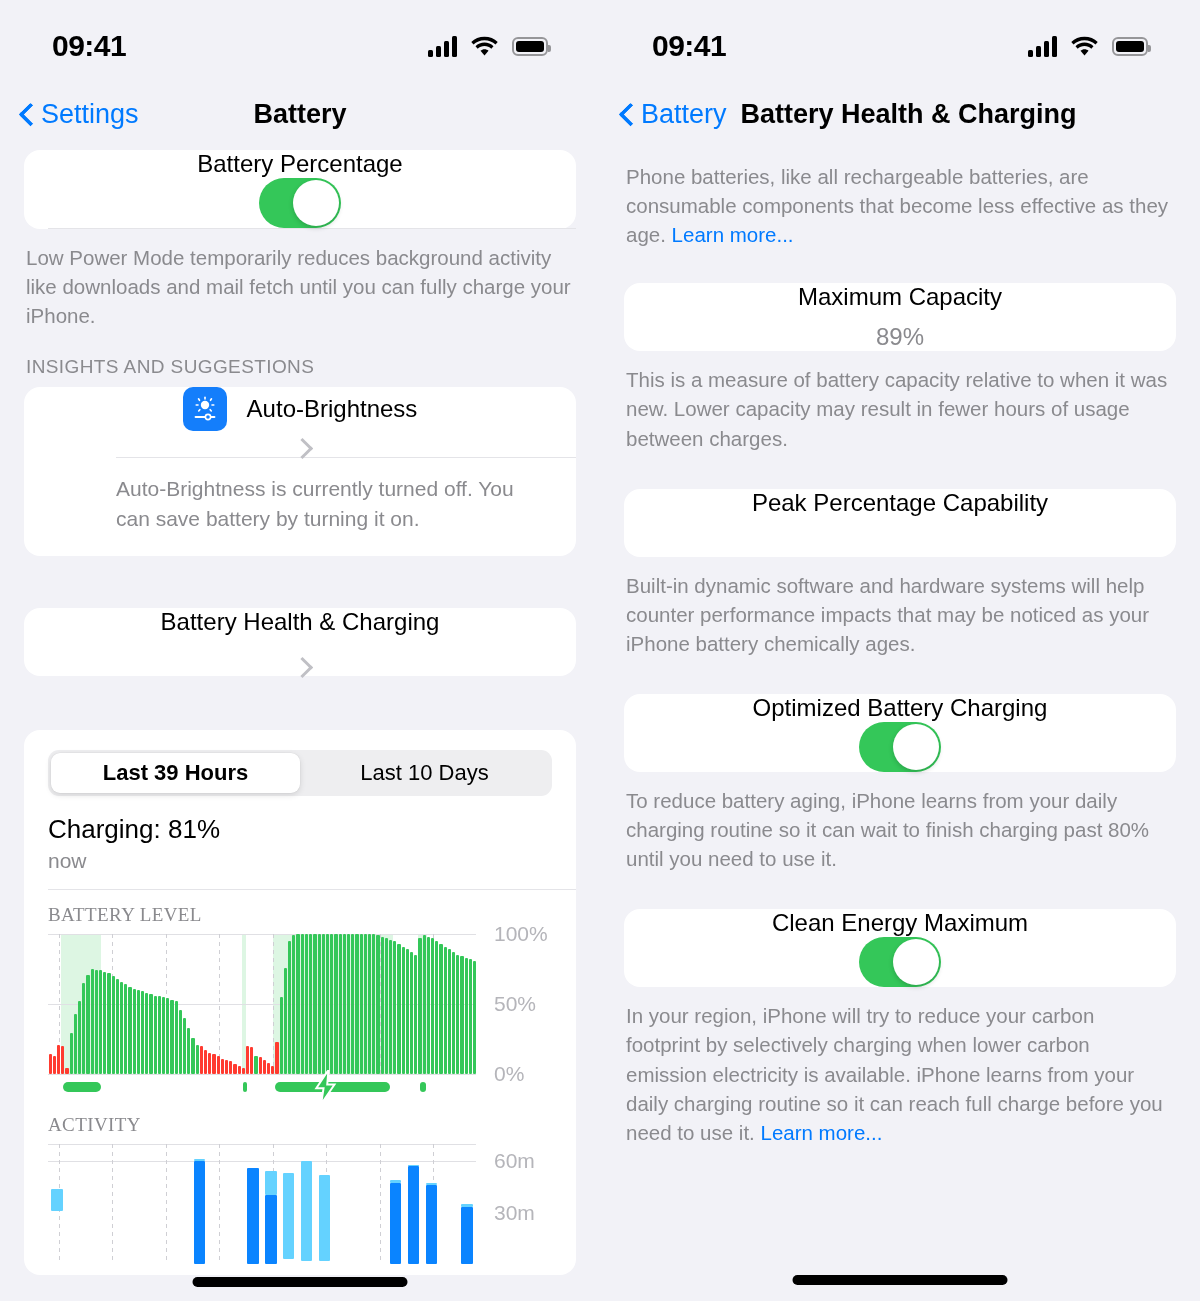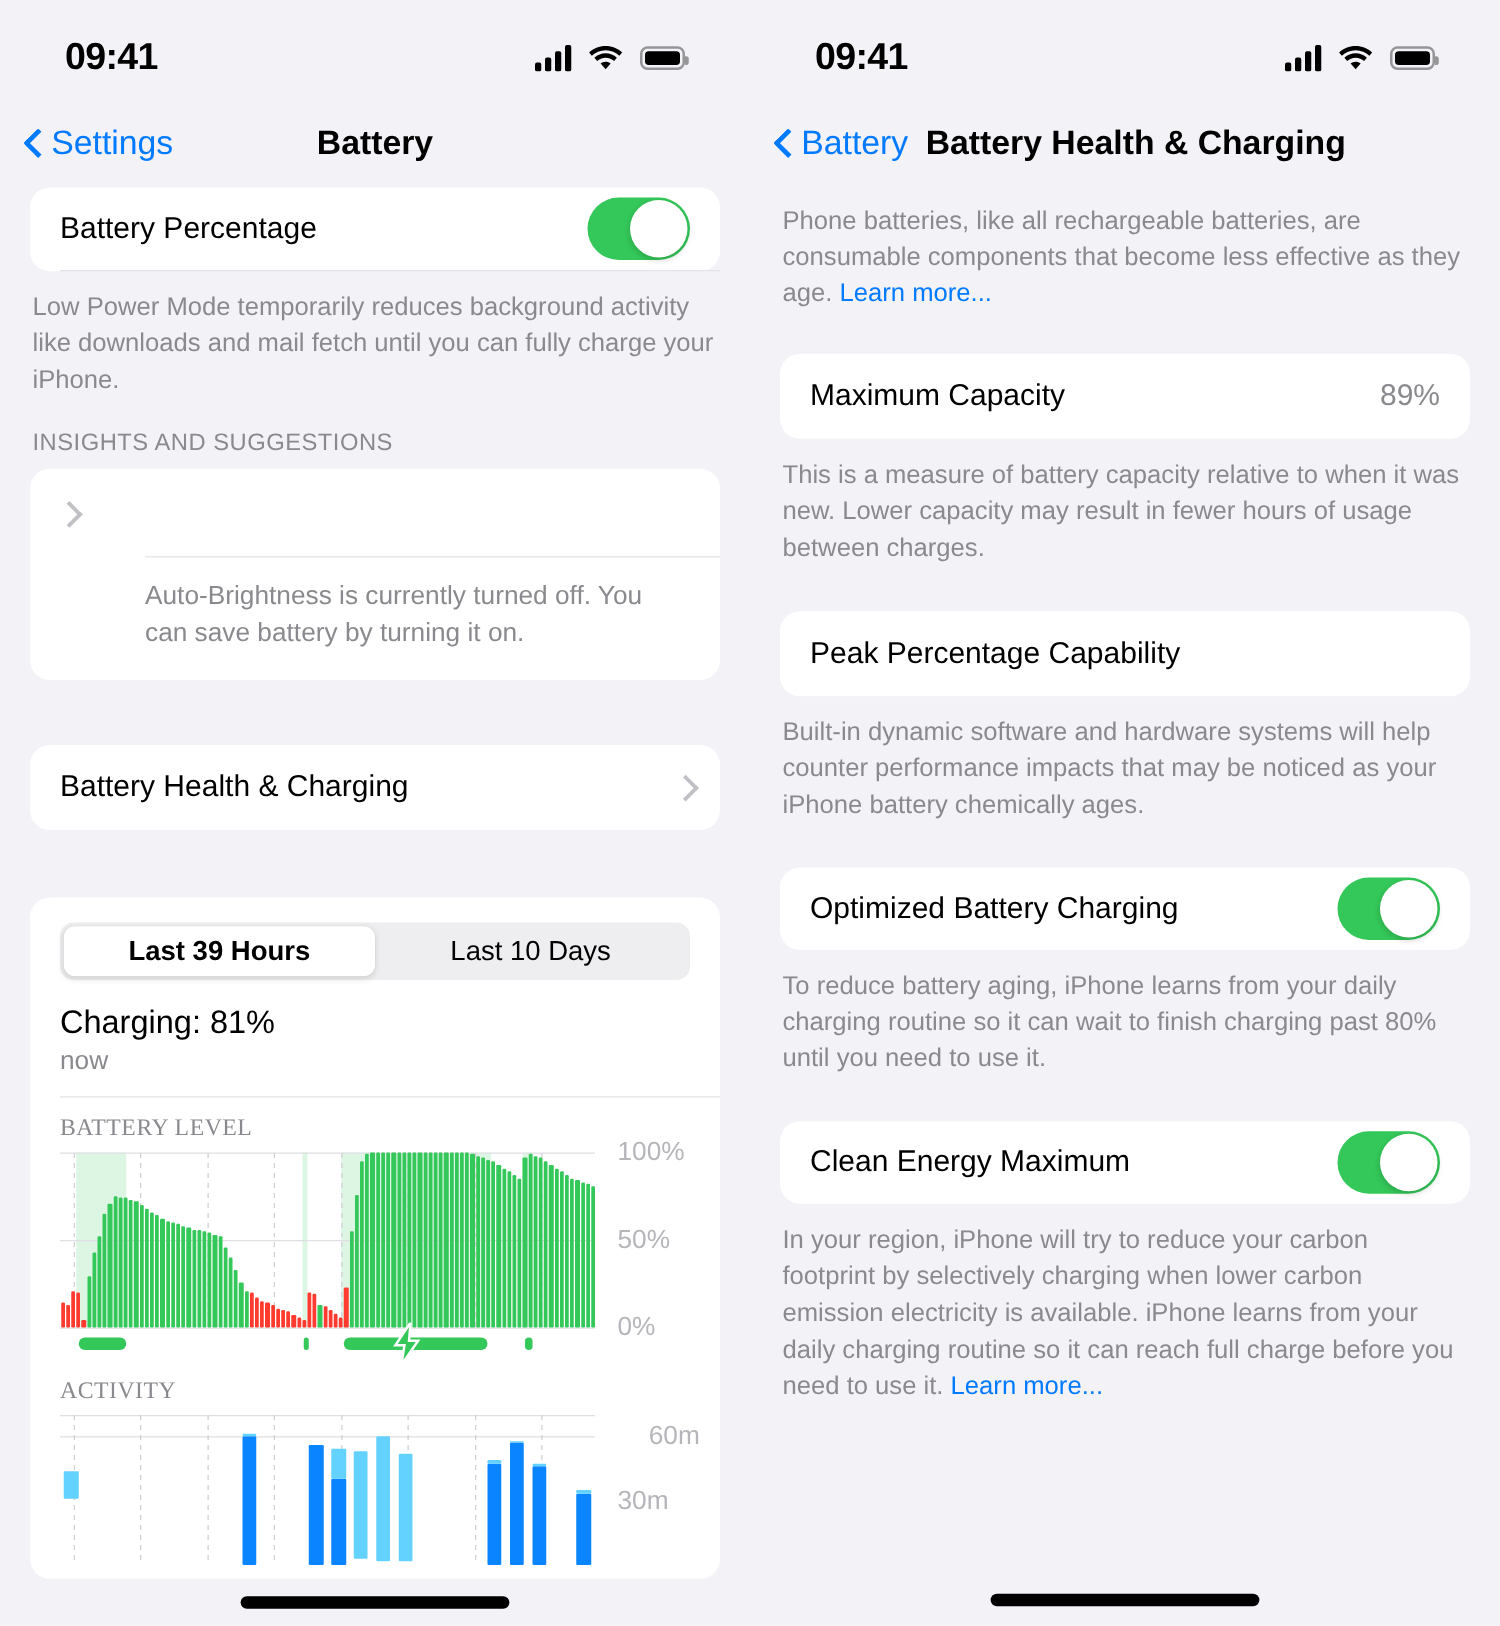--- a/index.html
+++ b/index.html
@@ -68,21 +68,21 @@
   .nav-title-inline {
     font-size: 27px; font-weight: 700; color: #000; margin-left: 14px;
   }
 
   
   .card {
     background: #fff; border-radius: 16px; margin: 0 24px;
   }
   .row {
     display: flex; align-items: center; justify-content: space-between;
-    padding: 0 24px; min-height: 66px;
+    padding: 0 24px; min-height: 66px; flex-direction: column;
   }
   .row-label { font-size: 24px; color: #000; }
   .row-value { font-size: 24px; color: #8a8a8e; }
   .divider { height: 1px; background: #e4e4e8; margin-left: 24px; }
   .divider.inset-lg { margin-left: 92px; }
 
   .footnote {
     font-size: 20.5px; line-height: 1.42; color: #8a8a8e;
     padding: 14px 26px 0 26px;
   }
@@ -214,20 +214,39 @@
           </div>
       </div>
       <div class="divider"></div>
     </div>
     <div class="footnote">Low Power Mode temporarily reduces background activity like downloads and mail fetch until you can fully charge your iPhone.</div>
 
     <div class="group-header">INSIGHTS AND SUGGESTIONS</div>
 
     <div class="card">
       <div class="row" style="min-height:70px">
+        <div style="display:flex;align-items:center">
+          <span class="app-icon">
+            <svg viewBox="0 0 30 30" width="30" height="30">
+              <circle cx="15" cy="11" r="4.2" fill="#fff"></circle>
+              <g stroke="#fff" stroke-width="1.6" stroke-linecap="round">
+                <line x1="15" y1="3.2" x2="15" y2="5"></line>
+                <line x1="21.5" y1="4.8" x2="20.5" y2="6.3"></line>
+                <line x1="23.8" y1="11" x2="22" y2="11"></line>
+                <line x1="8.5" y1="4.8" x2="9.5" y2="6.3"></line>
+                <line x1="6.2" y1="11" x2="8" y2="11"></line>
+                <line x1="8.7" y1="17" x2="9.8" y2="15.7"></line>
+                <line x1="21.3" y1="17" x2="20.2" y2="15.7"></line>
+              </g>
+              <line x1="5.5" y1="23" x2="24.5" y2="23" stroke="#fff" stroke-width="1.8" stroke-linecap="round"></line>
+              <circle cx="18" cy="23" r="2.6" fill="#147efb" stroke="#fff" stroke-width="1.6"></circle>
+            </svg>
+          </span>
+          <span class="row-label">Auto-Brightness</span>
+        </div>
         <span class="chev-right"></span>
       </div>
       <div class="divider inset-lg"></div>
       <div style="padding:16px 24px 22px 92px;font-size:21px;line-height:1.42;color:#8a8a8e">Auto-Brightness is currently turned off. You can save battery by turning it on.</div>
     </div>
 
     <div class="card" style="margin-top:52px">
       <div class="row" style="min-height:68px">
         <span class="row-label">Battery Health &amp; Charging</span>
         <span class="chev-right"></span>
@@ -653,21 +672,21 @@
                 <i style="height: 1.71429px; bottom: 78.8571px; background: rgb(100, 210, 255); left: 18%; right: 18%;"></i>
               </div>
               <div class="bar"></div>
               <div class="bar">
                 <i style="height: 56.5714px; background: rgb(10, 132, 255); left: 18%; right: 18%;"></i>
                 <i style="height: 3.42857px; bottom: 56.5714px; background: rgb(100, 210, 255); left: 18%; right: 18%;"></i>
               </div>
             </div>
           </div>
         <div class="ylabels" id="ac-ylabels" style="height:120px;top:0">
-            <span style="top: 17.1429px; margin-left: 25px;">60m</span>
+            <span style="top: 17.1429px;">60m</span>
             <span style="top: 68.5714px;">30m</span>
           </div>
       </div>
     </div>
 
     <div class="home-indicator" style="bottom:14px"></div>
   </div>
 
   <div class="screen">
 

